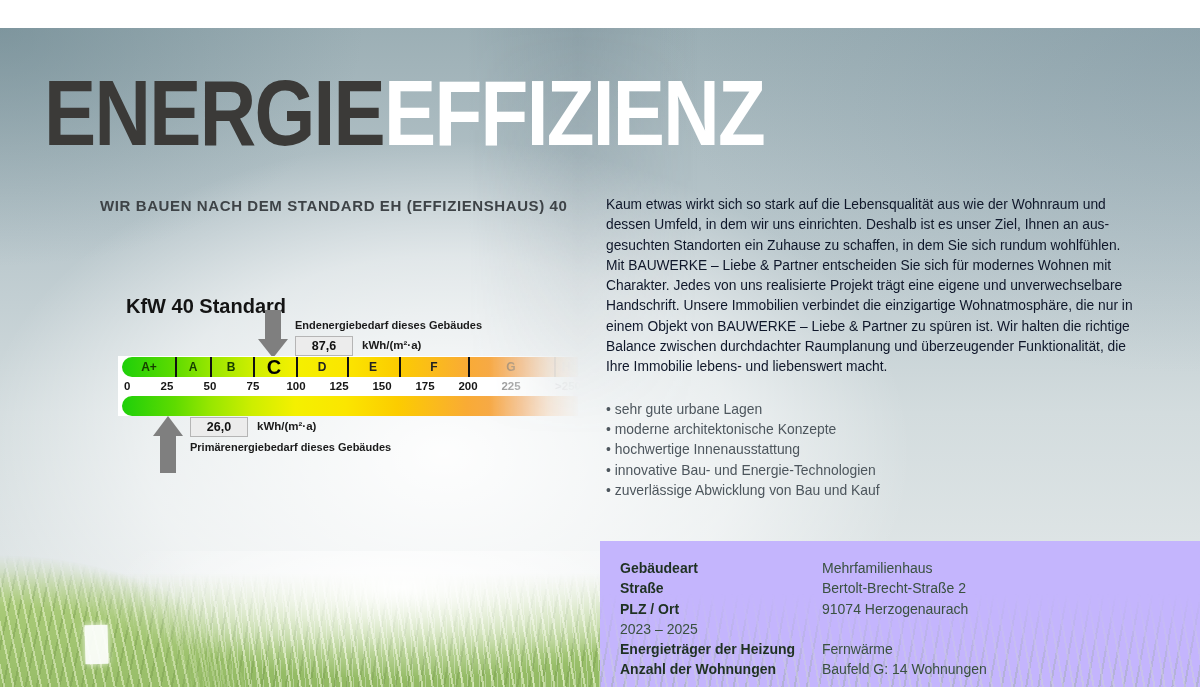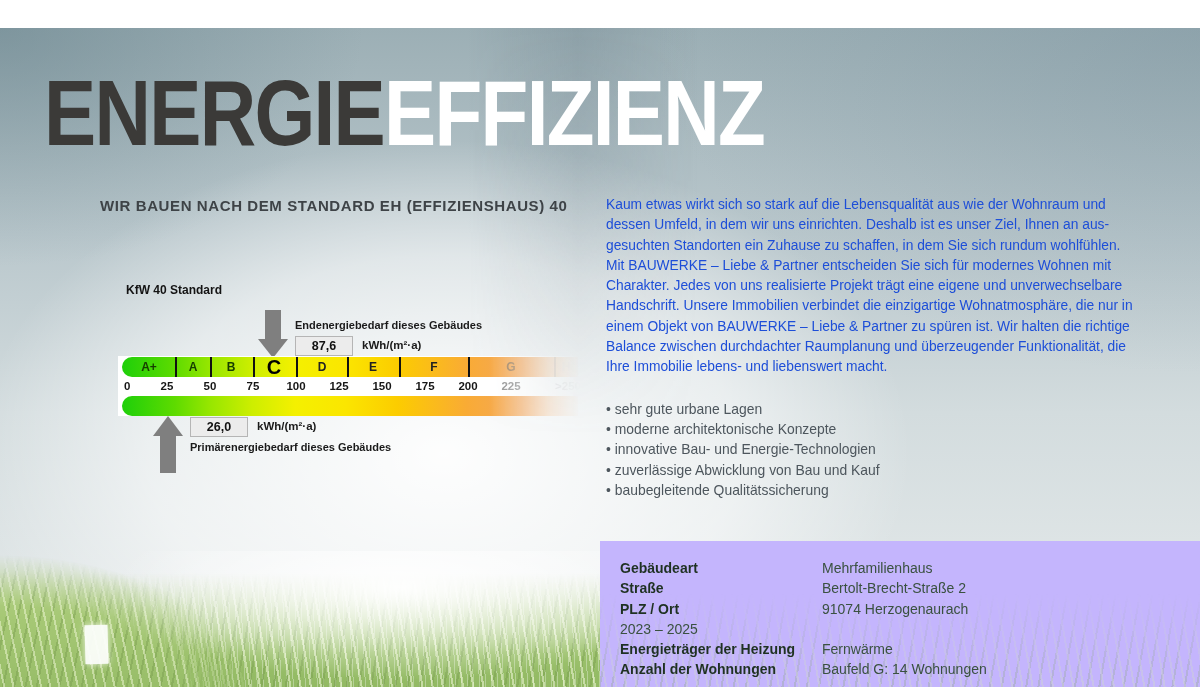--- a/index.html
+++ b/index.html
@@ -60,21 +60,21 @@
   .headline .dark  { color:#3b3a38; }
   .headline .light { color:#ffffff; }
   .subtitle {
     position:absolute; left:100px; top:169px; font-size:15px; font-weight:bold;
     letter-spacing:0.6px; color:#3e4347; white-space:nowrap;text-align:center;
   }
 
   
   .intro {
     position:absolute; left:606px; top:167px; width:584px;
-    font-size:13.8px; line-height:20.3px; color:#1d4ed8; white-space:pre-line;
+    font-size:13.8px; line-height:20.3px; color:#0f172a; white-space:pre-line;
   }
   .bullets { position:absolute; left:606px; top:371px; }
   .bullet  { font-size:13.9px; line-height:20.2px; color:#4d565d; }
   .bullet::before { content:"• "; }
 
   
   .details-box {
     position:absolute; left:600px; top:513px; width:600px; height:174px;
     background:#c4b5fd; padding:17px 8px 0 20px; overflow:hidden;
   }
@@ -86,21 +86,21 @@
     -webkit-mask-image:linear-gradient(to bottom, rgba(0,0,0,0) 30%, #000 85%);
             mask-image:linear-gradient(to bottom, rgba(0,0,0,0) 30%, #000 85%);
     opacity:0.55;
   }
   .detail-row { display:grid; grid-template-columns:202px auto; line-height:20.3px; position:relative; z-index:1; }
   .detail-label { font-size:14px; font-weight:bold; color:#1f3122; }
   .detail-value { font-size:14px; color:#3a5140; }
 
   
   .chart { position:absolute; left:118px; top:255px; width:470px; height:200px; }
-  .chart-title { position:absolute; left:8px; top:0; font-size:12px; font-weight:bold; color:#141414; }
+  .chart-title { position:absolute; left:8px; top:12px; font-size:20px; font-weight:bold; color:#141414; }
 
   .bars-wrap {
     position:absolute; left:0; top:73px; width:464px; height:60px;
     -webkit-mask-image:linear-gradient(to right, #000 80%, rgba(0,0,0,0.25) 93%, rgba(0,0,0,0) 100%);
             mask-image:linear-gradient(to right, #000 80%, rgba(0,0,0,0.25) 93%, rgba(0,0,0,0) 100%);
   }
   .bars-backdrop { position:absolute; inset:0; background:#ffffff; }
   .grad {
     background:linear-gradient(to right,
       #1ecf0a 0%, #5edb00 11.6%, #95e600 19%, #cdee00 28.5%, #f4f000 38%,
@@ -161,23 +161,23 @@
 gesuchten Standorten ein Zuhause zu schaffen, in dem Sie sich rundum wohlfühlen.
 Mit BAUWERKE – Liebe &amp; Partner entscheiden Sie sich für modernes Wohnen mit
 Charakter. Jedes von uns realisierte Projekt trägt eine eigene und unverwechselbare
 Handschrift. Unsere Immobilien verbindet die einzigartige Wohnatmosphäre, die nur in
 einem Objekt von BAUWERKE – Liebe &amp; Partner zu spüren ist. Wir halten die richtige
 Balance zwischen durchdachter Raumplanung und überzeugender Funktionalität, die
 Ihre Immobilie lebens- und liebenswert macht.</div>
   <div class="bullets">
     <div class="bullet">sehr gute urbane Lagen</div>
     <div class="bullet">moderne architektonische Konzepte</div>
+    <div class="bullet">hochwertige Innenausstattung</div>
     <div class="bullet">innovative Bau- und Energie-Technologien</div>
     <div class="bullet">zuverlässige Abwicklung von Bau und Kauf</div>
-    <div class="bullet">baubegleitende Qualitätssicherung</div>
   </div>
 
   <div class="chart">
     <div class="chart-title">KfW 40 Standard</div>
 
     <div class="arrow-down-stem"></div>
     <div class="arrow-down-head"></div>
     <div class="chart-label" style="left:177px; top:36px;">Endenergiebedarf dieses Gebäudes</div>
     <div class="value-box" style="left:177px; top:53px;">87,6</div>
     <div class="unit" style="left:244px; top:56px;">kWh/(m²·a)</div>

